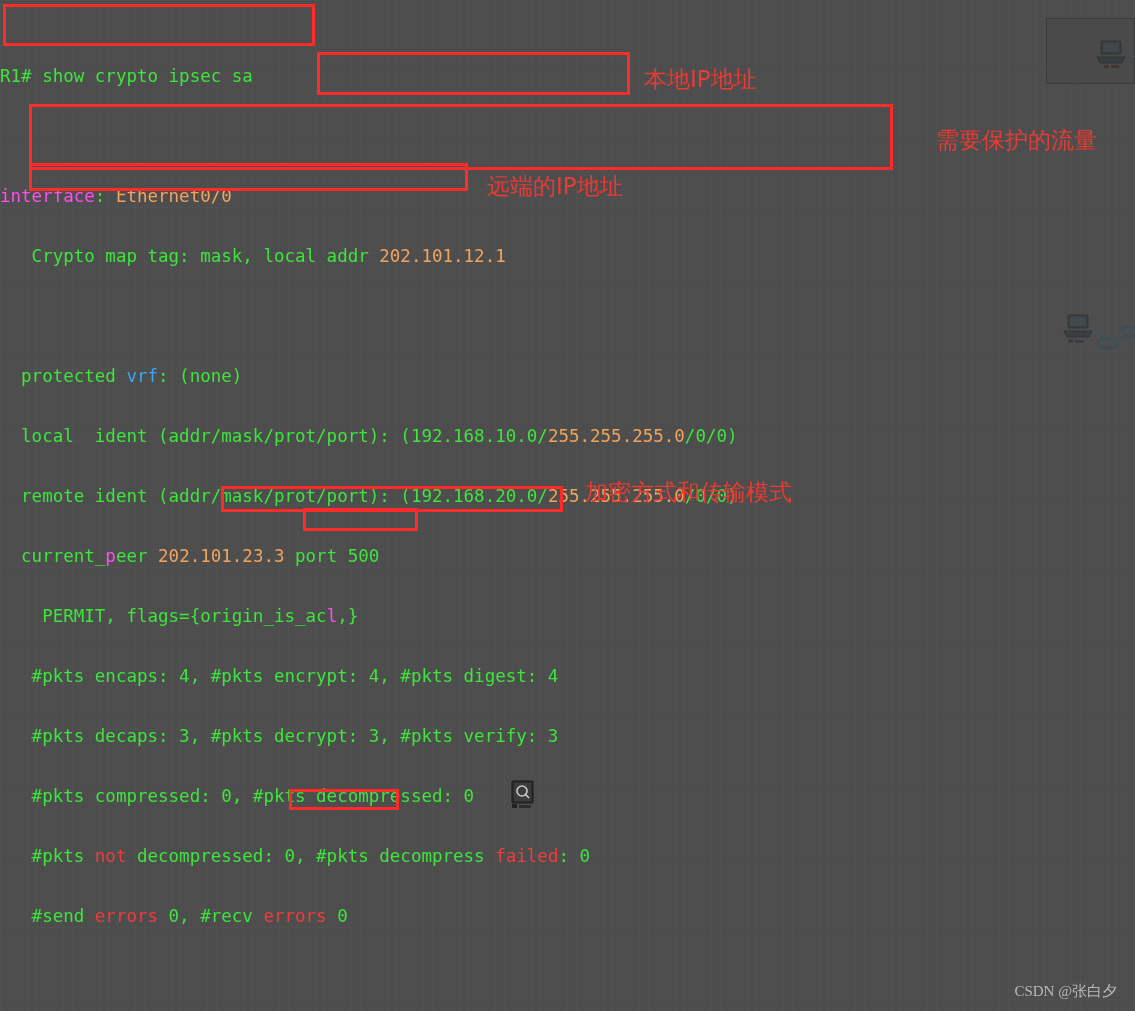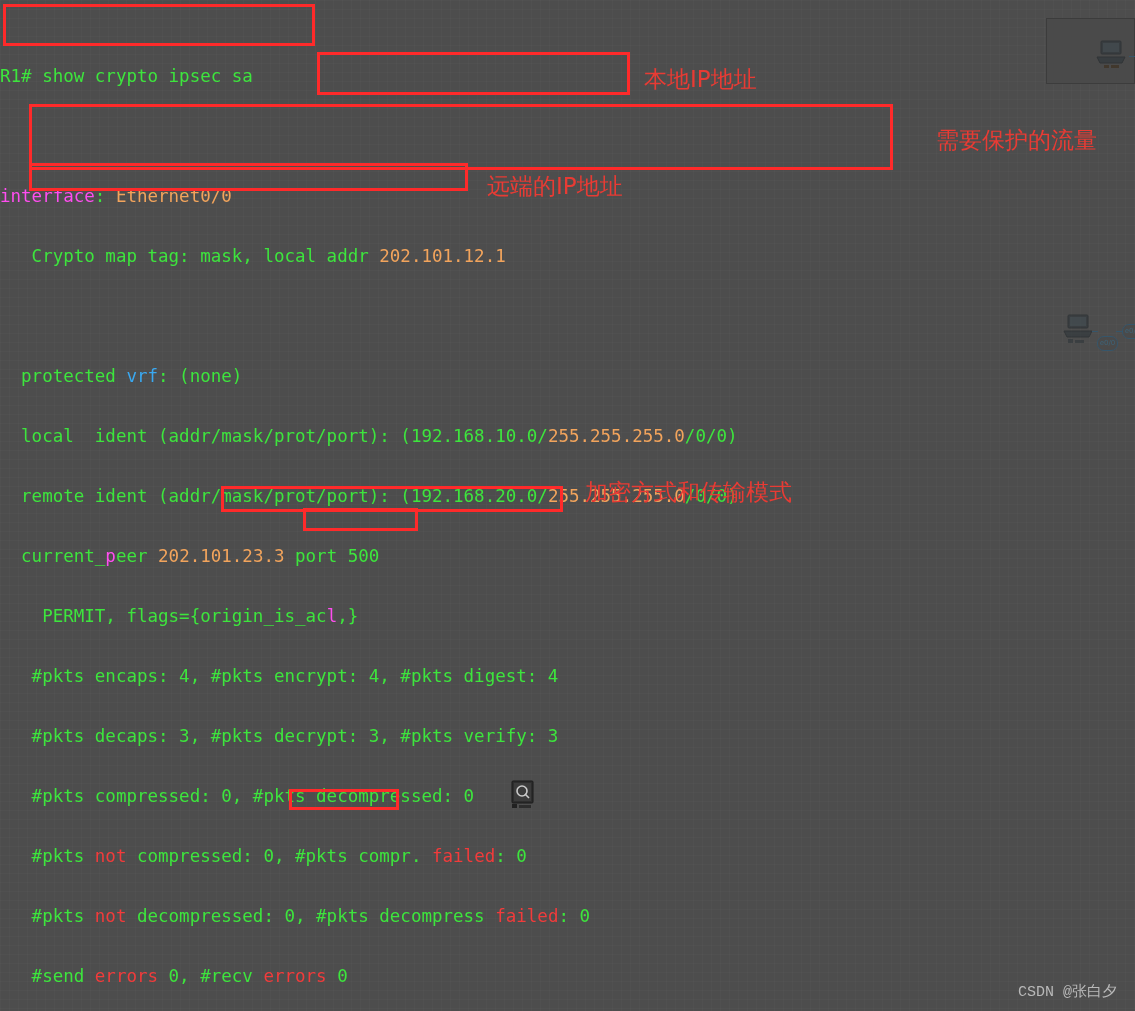--- a/index.html
+++ b/index.html
@@ -93,21 +93,21 @@
 
   
   .book-ico { position: absolute; opacity: .9; }
 
   
   #watermark {
     position: absolute;
     right: 18px;
     bottom: 10px;
     color: #b9b9b9;
-    font-family: Liberation Mono, monospace;
+    font-family: Liberation Serif, serif;
     font-size: 15px;
     white-space: pre;
   }
 </style>
 </head>
 <body>
 
 <div id="screen">
 
   <div class="topo-panel" style="left:1046px; top:18px; width:89px; height:66px;">
@@ -141,21 +141,20 @@
     <div class="line"><span class="g">   Crypto map tag: mask, local addr </span><span class="or">202.101.12.1</span></div>
     <div class="line">&nbsp;</div>
     <div class="line"><span class="g">  protected </span><span class="b">vrf</span><span class="g">: (none)</span></div>
     <div class="line"><span class="g">  local  ident (addr/mask/prot/port): (192.168.10.0/</span><span class="or">255.255.255.0</span><span class="g">/0/0)</span></div>
     <div class="line"><span class="g">  remote ident (addr/mask/prot/port): (192.168.20.0/</span><span class="or">255.255.255.0</span><span class="g">/0/0)</span></div>
     <div class="line"><span class="g">  current_</span><span class="m">p</span><span class="g">eer </span><span class="or">202.101.23.3</span><span class="g"> port 500</span></div>
     <div class="line"><span class="g">    PERMIT, flags={origin_is_ac</span><span class="m">l</span><span class="g">,}</span></div>
     <div class="line"><span class="g">   #pkts encaps: 4, #pkts encrypt: 4, #pkts digest: 4</span></div>
     <div class="line"><span class="g">   #pkts decaps: 3, #pkts decrypt: 3, #pkts verify: 3</span></div>
     <div class="line"><span class="g">   #pkts compressed: 0, #pkts decompressed: 0</span></div>
-    <div class="line"><span class="g">   #pkts </span><span class="r">not</span><span class="g"> compressed: 0, #pkts compr. </span><span class="r">failed</span><span class="g">: 0</span></div>
     <div class="line"><span class="g">   #pkts </span><span class="r">not</span><span class="g"> decompressed: 0, #pkts decompress </span><span class="r">failed</span><span class="g">: 0</span></div>
     <div class="line"><span class="g">   #send </span><span class="r">errors</span><span class="g"> 0, #recv </span><span class="r">errors</span><span class="g"> 0</span></div>
     
     
     
     
     
     
     
     

